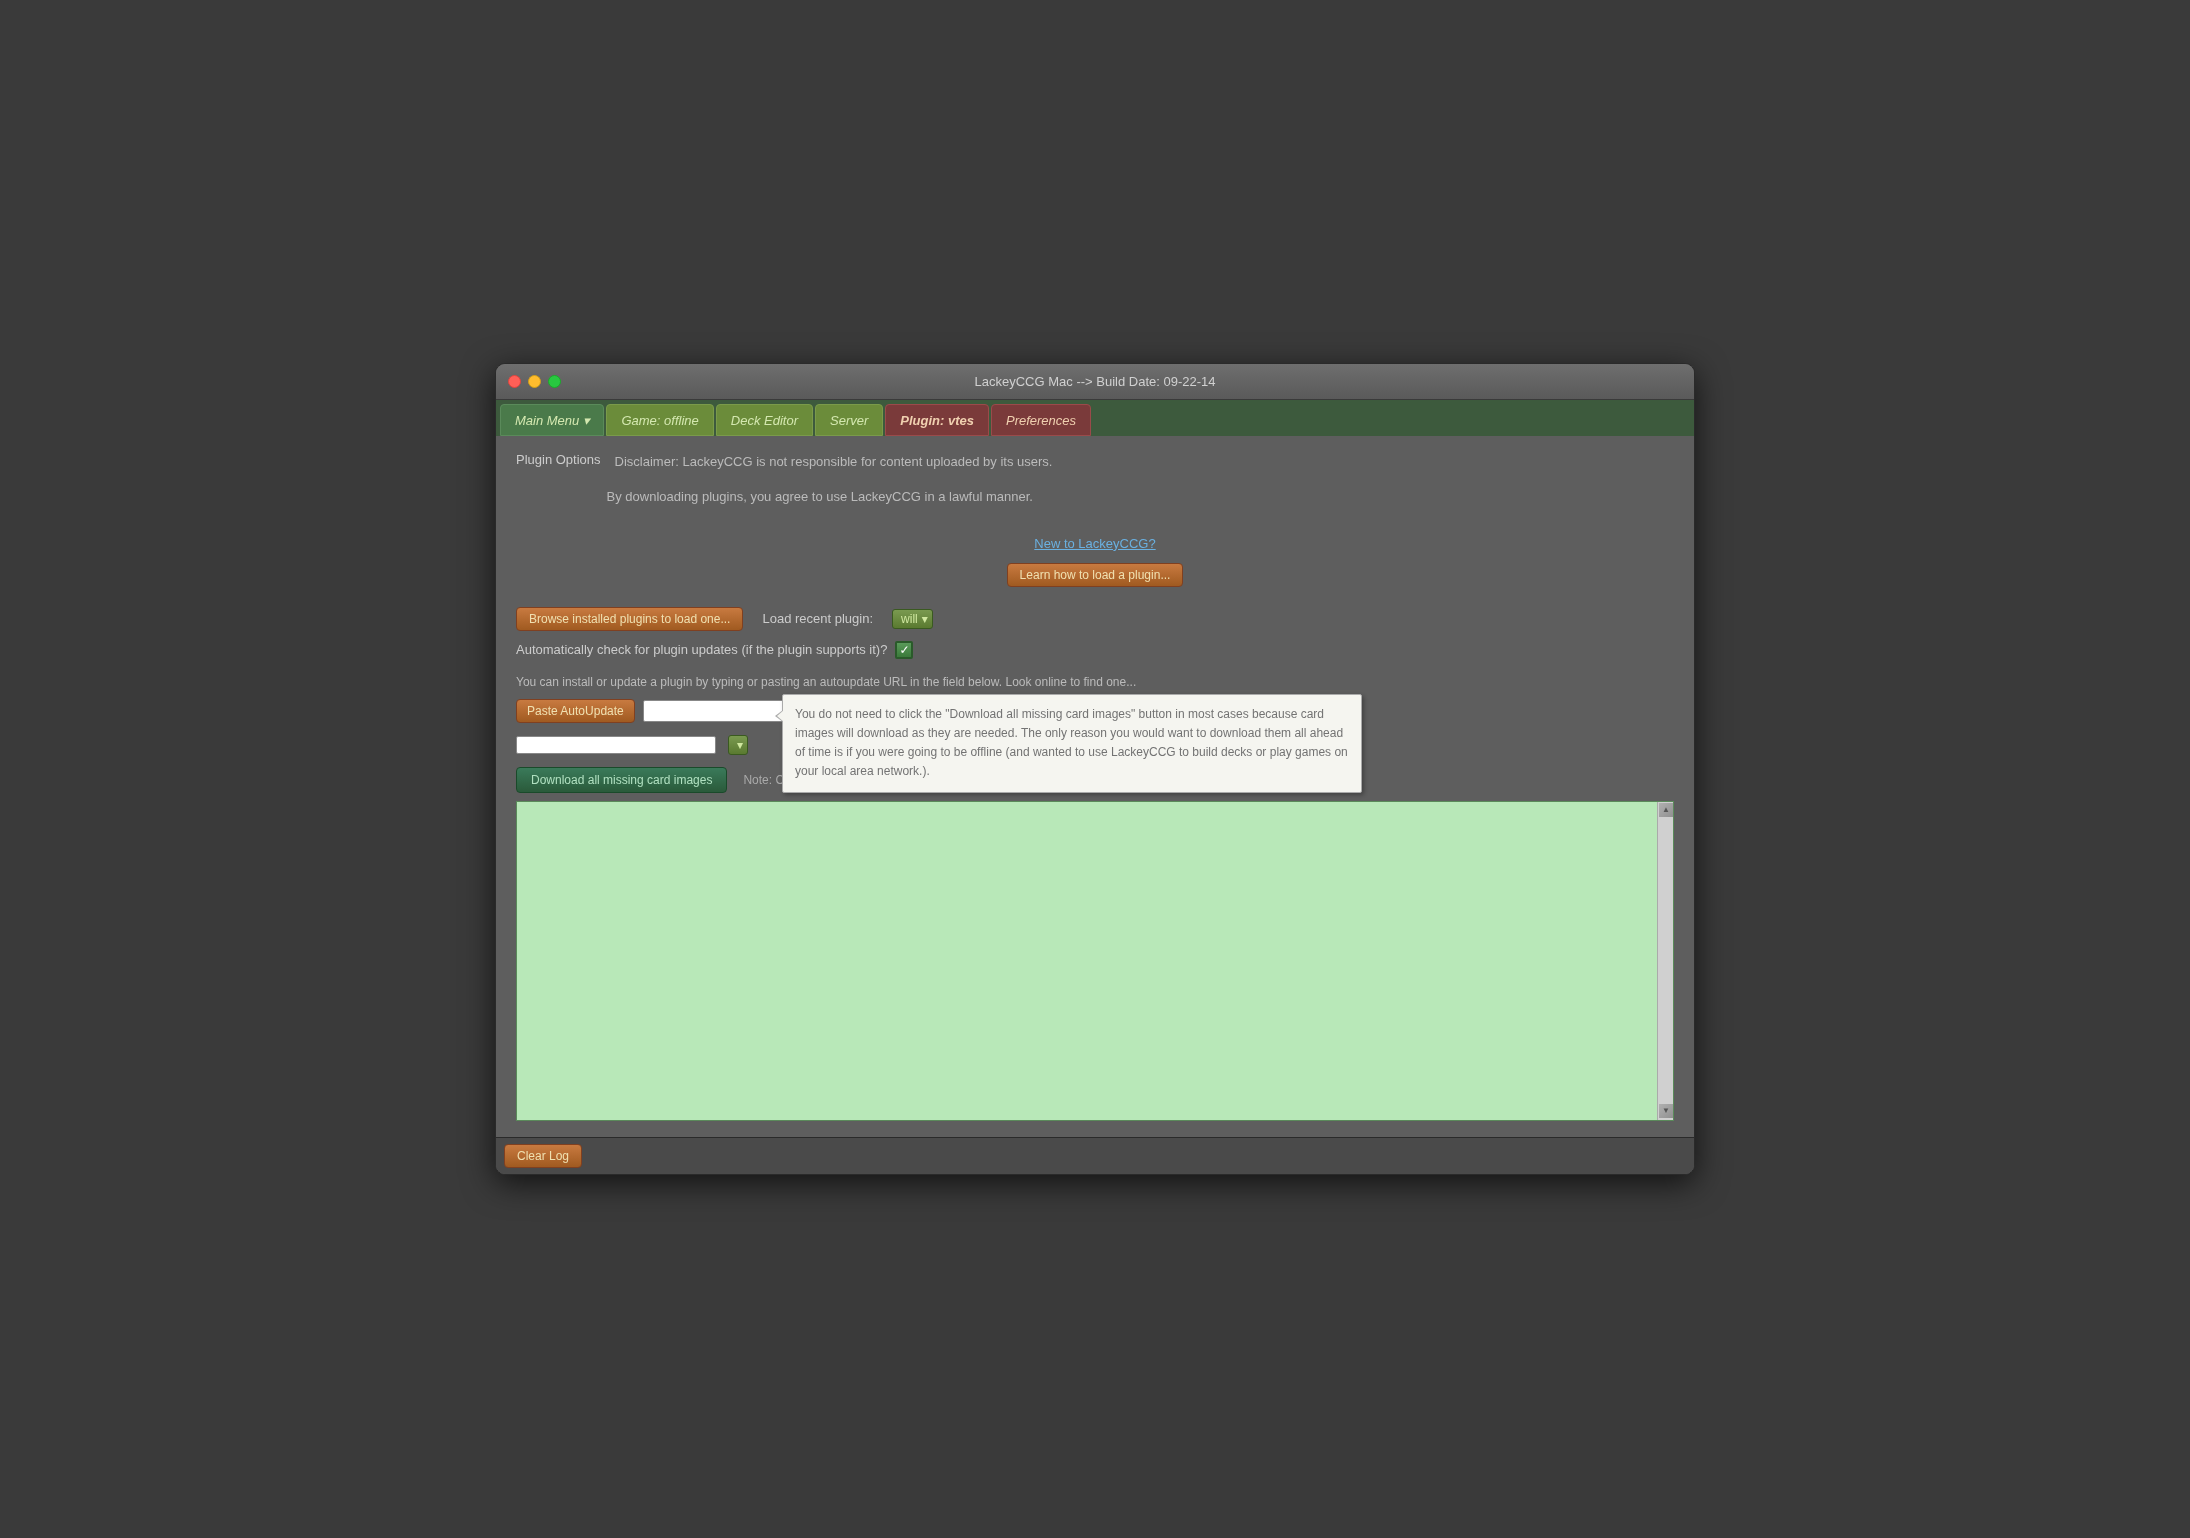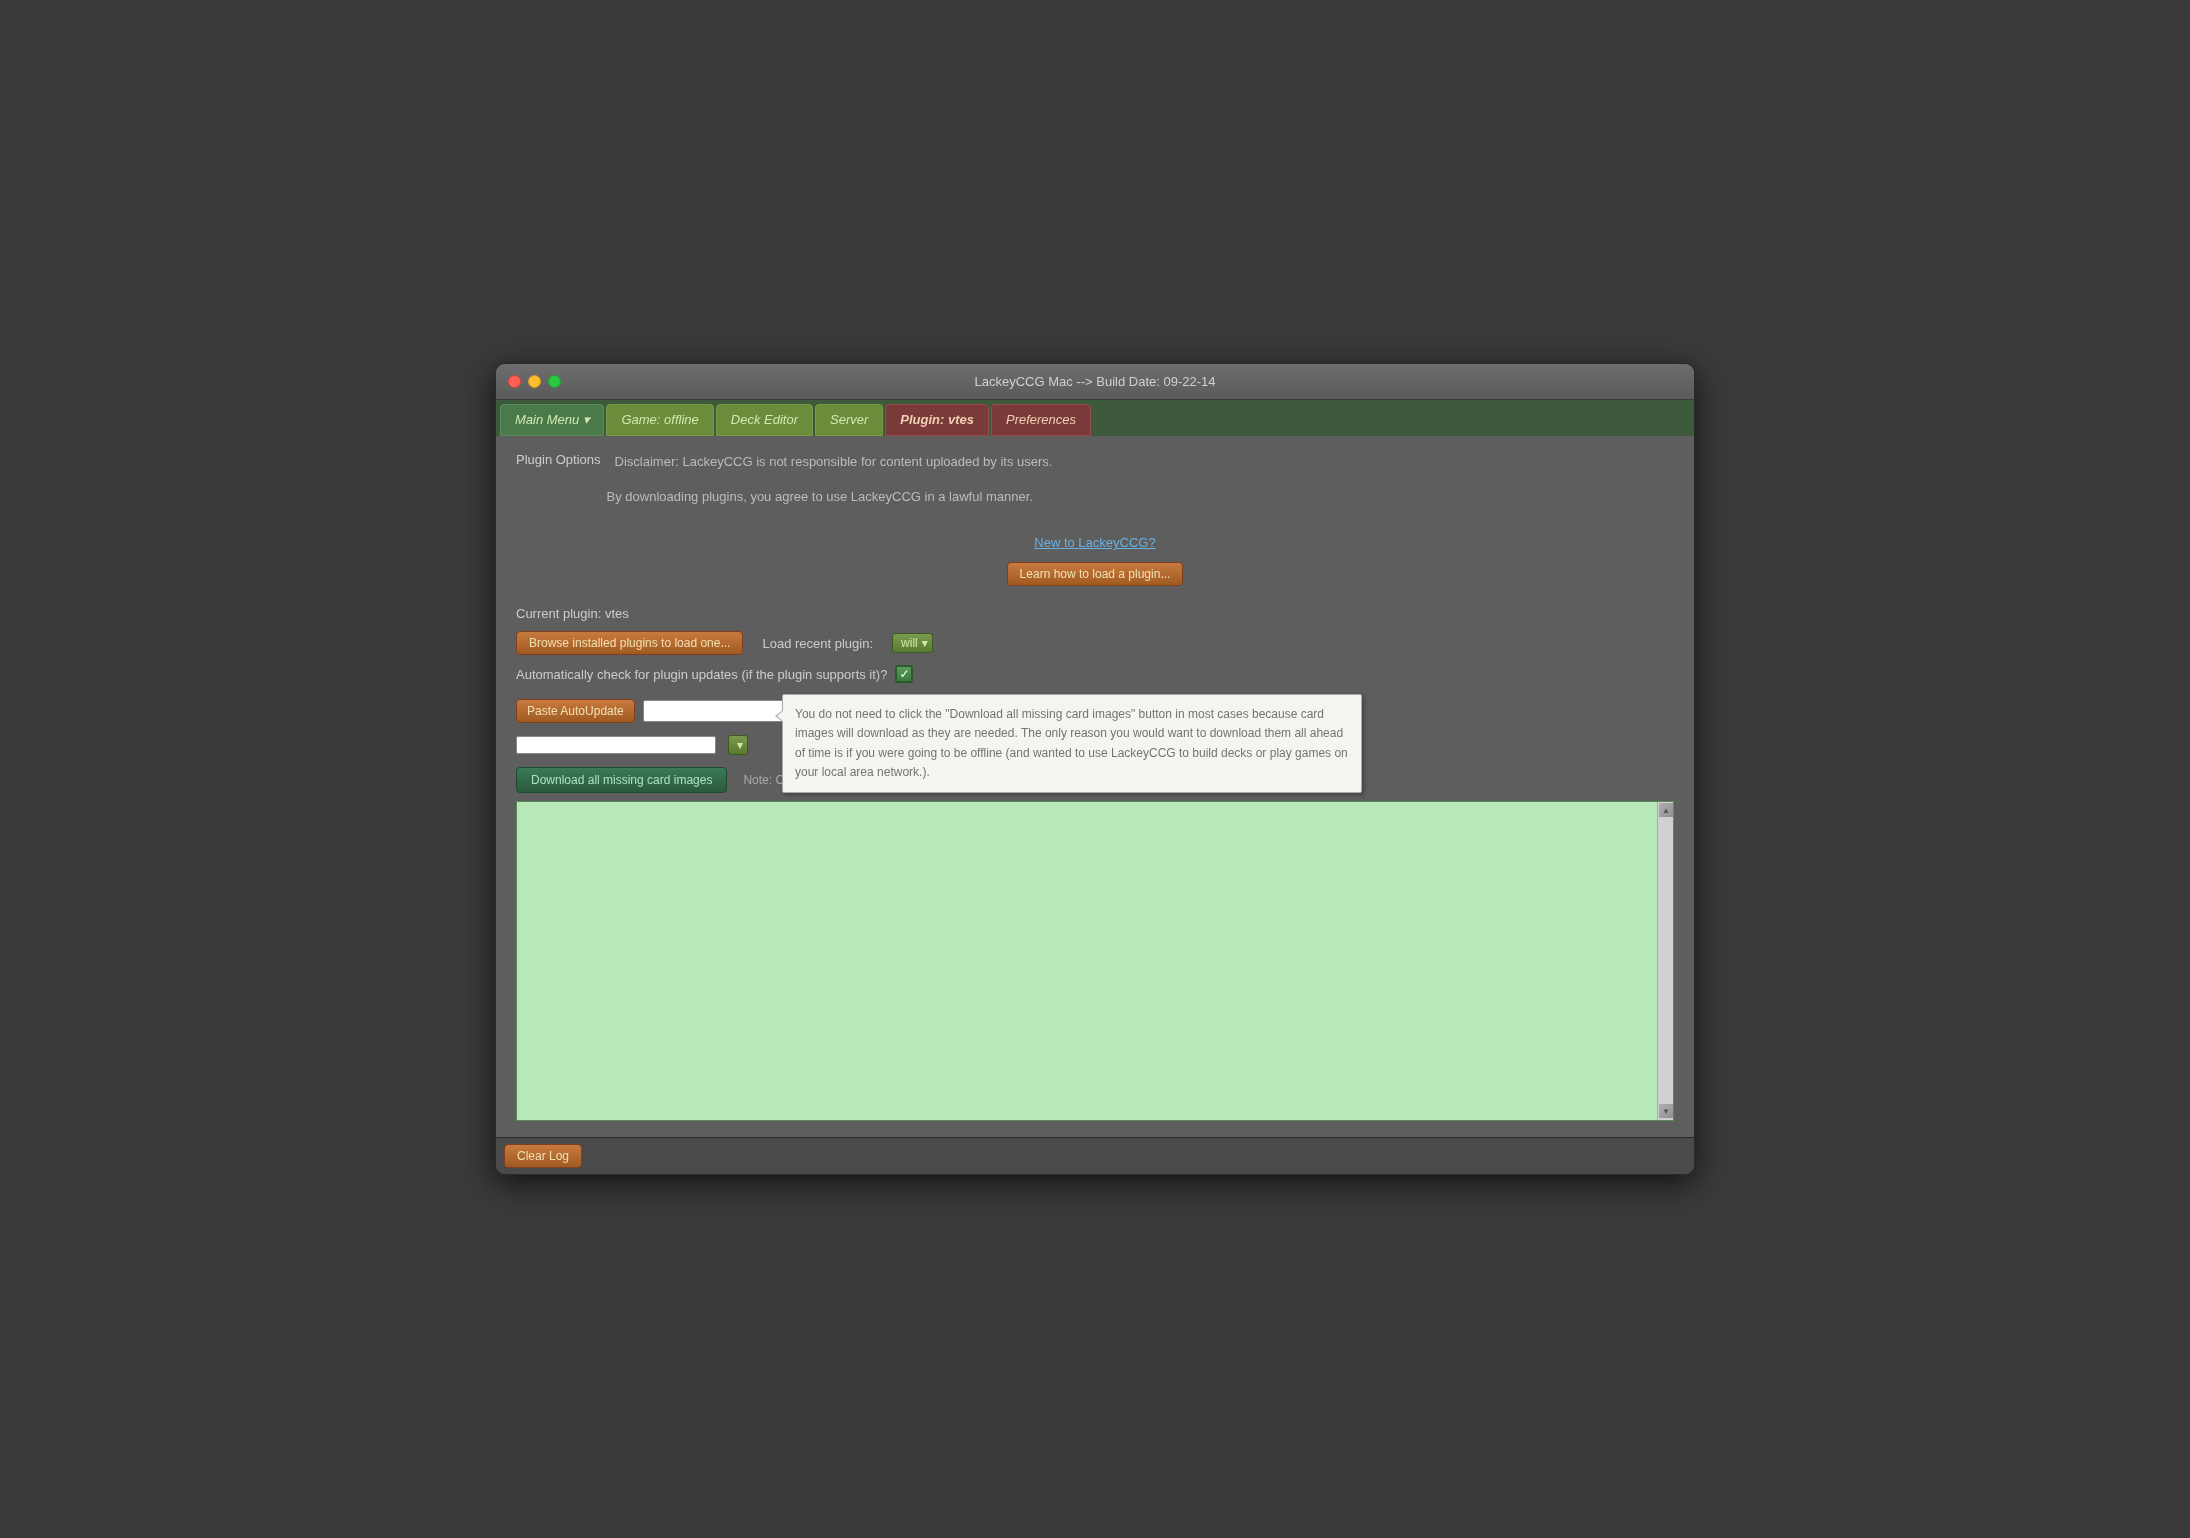--- a/index.html
+++ b/index.html
@@ -410,38 +410,38 @@
         <div class="disclaimer" style="margin-left:0; margin-bottom:4px;padding-left:8px;">Disclaimer: LackeyCCG is not responsible for content uploaded by its users.</div>
         <div class="disclaimer" style="margin-left:0; margin-top:14px;">By downloading plugins, you agree to use LackeyCCG in a lawful manner.</div>
       </div>
     </div>
 
     <div class="new-to-row">
       <span class="link-text">New to LackeyCCG?</span>
       <button class="btn-learn">Learn how to load a plugin...</button>
     </div>
 
-    <div class="current-plugin-row">Current plugin: vtes</div>
 
     <div class="plugin-controls">
       <button class="btn-browse">Browse installed plugins to load one...</button>
       <span class="load-recent-label">Load recent plugin:</span>
       <div class="select-dropdown">
         <span>will</span>
         <span>▾</span>
       </div>
     </div>
 
     <div class="auto-check-row">
       <span>Automatically check for plugin updates (if the plugin supports it)?</span>
       <div class="checkbox-checked">
         <span>✓</span>
       </div>
     </div>
 
+    <div class="install-section">You can install or update a plugin by typing or pasting an autoupdate URL in the field below. Look online to find one...</div>
 
     <div class="autoupdate-row">
       <button class="btn-paste">Paste AutoUpdate</button>
       <input class="url-input" type="text" value="" placeholder="" style="">
       <button class="btn-install">Install or Update from URL!</button>
 
       <div class="tooltip-box">
         <div class="tooltip-arrow"></div>
         <div class="tooltip-arrow-inner"></div>
         <span>You do not need to click the "Download all missing card images" button in most cases because card images will download as they are needed. The only reason you would want to download them all ahead of time is if you were going to be offline (and wanted to use LackeyCCG to build decks or play games on your local area network.).</span>

